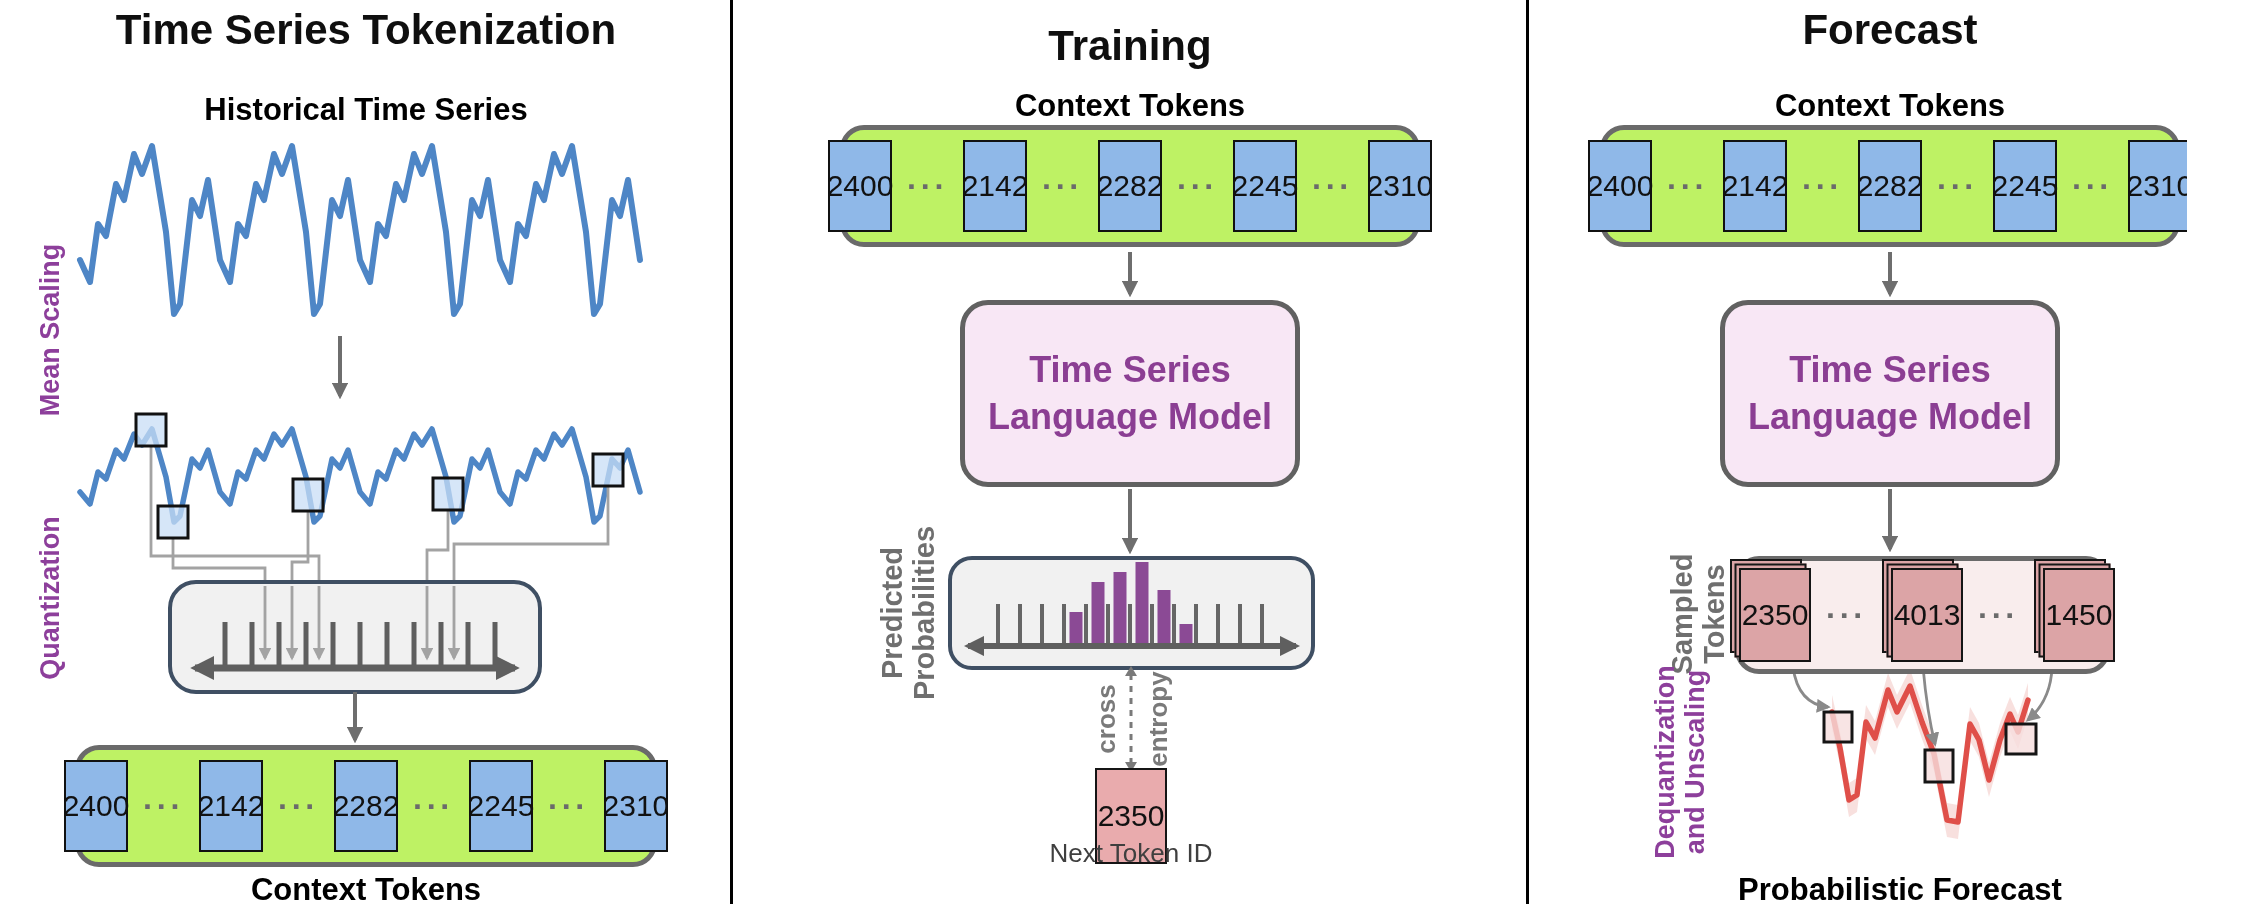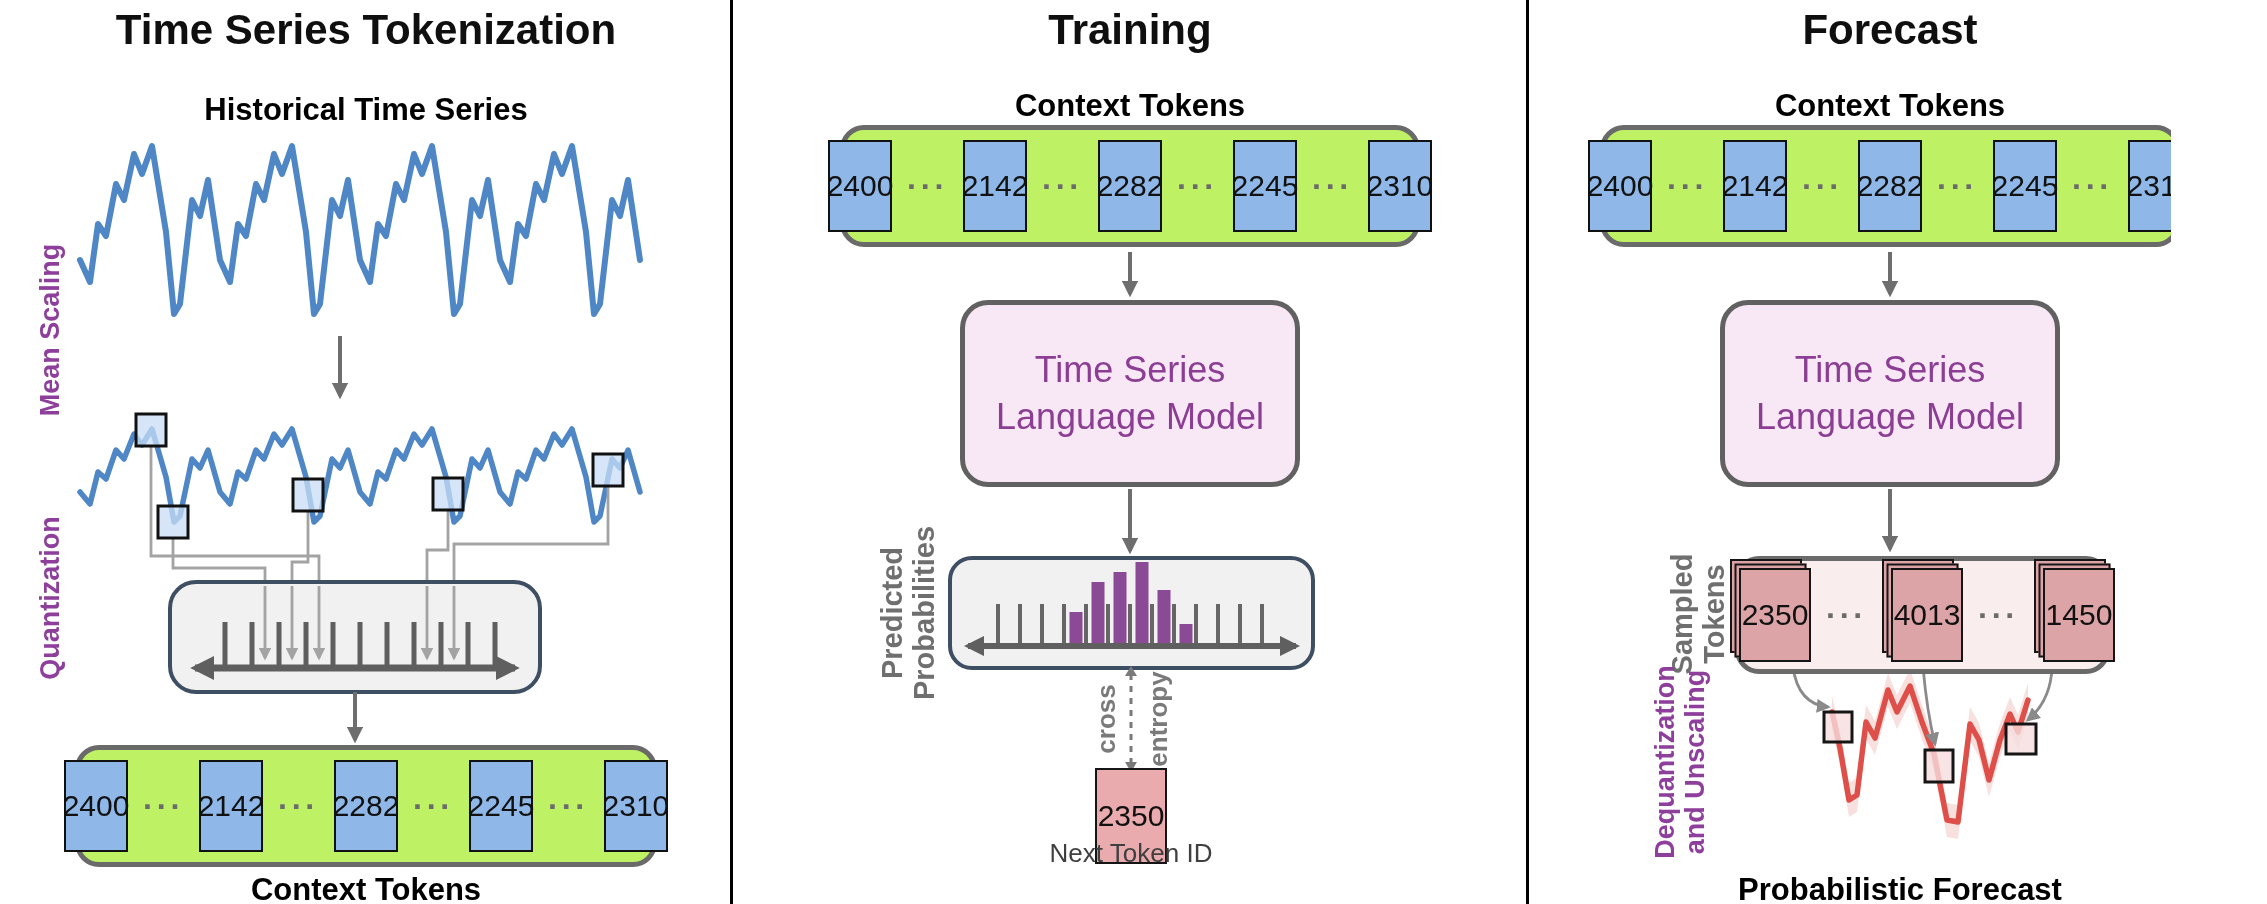--- a/index.html
+++ b/index.html
@@ -1,17 +1,17 @@
 <!DOCTYPE html>
 <html><head>
 <meta charset="utf-8">
 <style>
   html,body{margin:0;padding:0;background:#ffffff;}
   #stage{position:relative;width:2171px;height:904px;background:#ffffff;overflow:hidden;
-         font-family:"Liberation Sans", sans-serif;}
+         font-family:"Liberation Sans", sans-serif;padding-left:16px;}
   .sep{position:absolute;top:0;width:3px;height:904px;background:#000;}
   .panel-title{position:absolute;transform:translateX(-50%);font-size:42px;font-weight:bold;color:#0f0f0f;white-space:nowrap;}
   .gray-label{position:absolute;transform:translateX(-50%);font-size:31px;font-weight:bold;color:#000000;white-space:nowrap;}
   .vlabel{position:absolute;transform:translate(-50%,-50%) rotate(-90deg);text-align:center;white-space:nowrap;line-height:1.12;}
   .vlabel.purple{color:#8d3f9b;font-weight:bold;font-size:27px;}
   .vlabel.gray{color:#6f6f6f;font-weight:bold;font-size:29px;}
   .trow{position:absolute;display:flex;align-items:center;justify-content:center;gap:13px;
         border:5px solid #6a6a6a;border-radius:24px;box-sizing:border-box;}
   .trow.blue{background:#bef264;}
   .trow.pink{background:#f9eded;}
@@ -19,21 +19,21 @@
          display:flex;align-items:center;justify-content:center;font-size:30px;color:#111;flex:0 0 auto;}
   .dots{font-size:32px;font-weight:bold;color:#6b6b6b;letter-spacing:3px;flex:0 0 auto;padding:0 2px;}
   .stack{position:relative;width:72px;height:94px;flex:0 0 auto;margin-left:9px;}
   .stack .layer{position:absolute;left:0;top:0;right:0;bottom:0;background:#dca4a6;border:2.5px solid #151515;box-sizing:border-box;}
   .stack .layer.l1{transform:translate(-9px,-9px);}
   .stack .layer.l2{transform:translate(-4.5px,-4.5px);}
   .stack .card{position:absolute;left:0;top:0;right:0;bottom:0;background:#dca4a6;border:2.5px solid #151515;box-sizing:border-box;
          display:flex;align-items:center;justify-content:center;font-size:30px;color:#111;}
   .model-box{position:absolute;width:340px;height:187px;background:#f8e7f5;border:5px solid #616161;border-radius:28px;
          box-sizing:border-box;display:flex;flex-direction:column;align-items:center;justify-content:center;
-         font-size:36px;font-weight:normal;color:#8b3e93;line-height:1.3;text-align:center;}
+         font-size:36px;font-weight:bold;color:#8b3e93;line-height:1.3;text-align:center;}
   .next-token{position:absolute;width:72px;height:96px;background:#e9abad;border:2.5px solid #151515;box-sizing:border-box;
          display:flex;align-items:center;justify-content:center;font-size:30px;color:#111;}
   .small-label{position:absolute;transform:translateX(-50%);font-size:26px;color:#3f3f3f;white-space:nowrap;}
   .ce-label{position:absolute;transform:translate(-50%,-50%) rotate(-90deg);font-size:26px;font-weight:bold;color:#7a7a7a;white-space:nowrap;}
   svg#overlay{position:absolute;left:0;top:0;pointer-events:none;}
 </style>
 </head>
 <body>
 
 <div id="stage">
@@ -137,21 +137,21 @@
       <div class="token">2142</div>
       <span class="dots">···</span>
       <div class="token">2282</div>
       <span class="dots">···</span>
       <div class="token">2245</div>
       <span class="dots">···</span>
       <div class="token">2310</div>
     </div>
   <div class="gray-label" style="left:366px;top:872px">Context Tokens</div>
 
-  <div class="panel-title" style="left:1130px;top:6px">Training</div>
+  <div class="panel-title" style="left:1130px;top:22px">Training</div>
   <div class="gray-label" style="left:1130px;top:88px">Context Tokens</div>
   <div class="trow blue" style="left:840px;top:125px;width:580px;height:122px">
       <div class="token">2400</div>
       <span class="dots">···</span>
       <div class="token">2142</div>
       <span class="dots">···</span>
       <div class="token">2282</div>
       <span class="dots">···</span>
       <div class="token">2245</div>
       <span class="dots">···</span>

